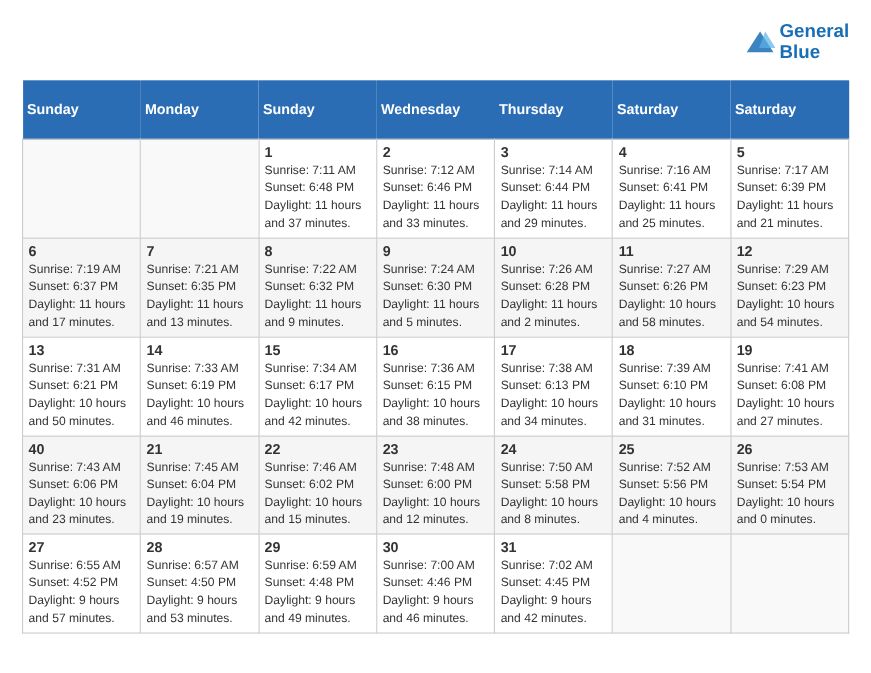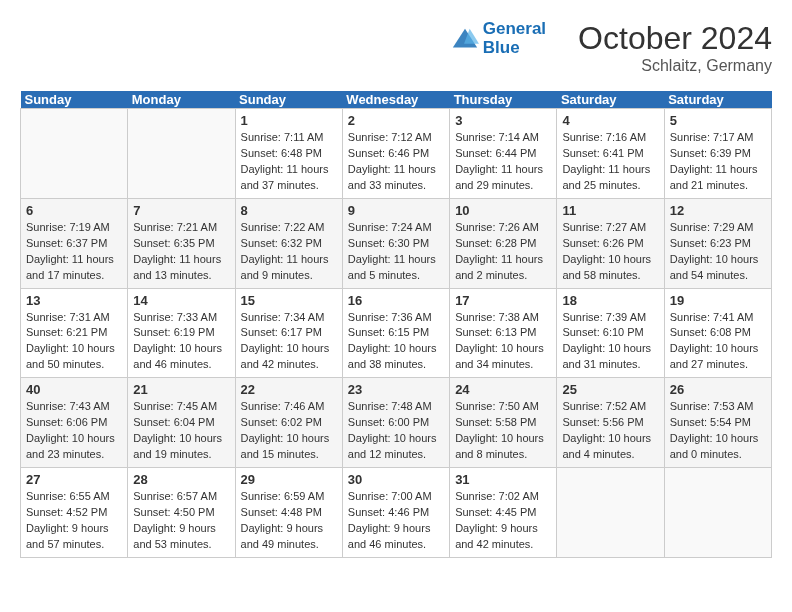--- a/index.html
+++ b/index.html
@@ -39,21 +39,21 @@
       color: #555;
     }
     table {
       width: 100%;
       border-collapse: collapse;
       table-layout: fixed;
     }
     th {
       background-color: #2a6db5;
       color: #fff;
-      padding: 1px 4px;
+      padding: 19px 4px;
       font-size: 13px;
       font-weight: bold;
       text-align: left;
     }
     td {
       border: 1px solid #ccc;
       vertical-align: top;
       padding: 4px 5px;
       font-size: 10.5px;
       color: #333;
@@ -85,24 +85,20 @@
     <svg class="logo-icon" viewBox="0 0 30 30" xmlns="http://www.w3.org/2000/svg">
       <rect x="0" y="0" width="30" height="30" fill="white"></rect>
       <polygon points="15,4 28,24 2,24" fill="#1a6eb5" opacity="0.85"></polygon>
       <polygon points="20,4 30,20 14,20" fill="#5ab4e8" opacity="0.7"></polygon>
     </svg>
     <div>
       <div style="font-size:17px;font-weight:bold;color:#1a6eb5;line-height:1.1;">General</div>
       <div style="font-size:17px;font-weight:bold;color:#1a6eb5;line-height:1.1;">Blue</div>
     </div>
   </div>
-  <div class="title-area">
-    <div class="month-title">October 2024</div>
-    <div class="location">Schlaitz, Germany</div>
-  </div>
 </div>
 
 <table>
   <thead>
     <tr>
     <th>Sunday</th>
         <th>Monday</th>
         <th>Sunday</th>
         <th>Wednesday</th>
         <th>Thursday</th>

